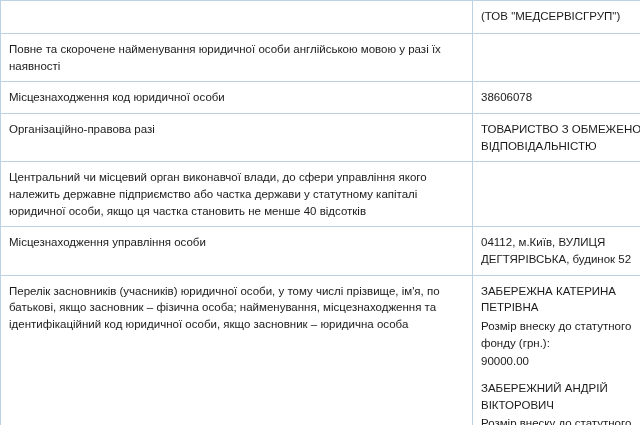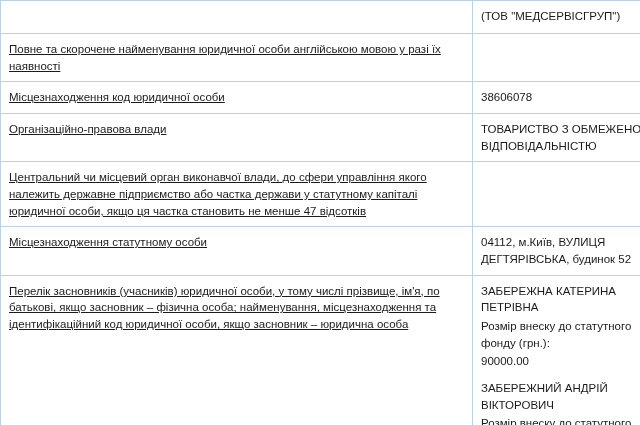--- a/index.html
+++ b/index.html
@@ -28,21 +28,20 @@
   table.reg-table td {
     border: 1px solid #bcd2e3;
     vertical-align: top;
     padding: 7px 8px 7px 8px;
     font-size: 11.5px;
     line-height: 1.45;
     color: #1b1b1b;
   }
   td.label-cell {
     width: 455px;
-    text-decoration: underline;
   }
   td.value-cell {
     width: 183px;
   }
   .value-line {
     margin: 0 0 2px 0;
   }
   .value-block {
     margin: 0 0 10px 0;
   }
@@ -73,31 +72,31 @@
         <td class="label-cell">Повне та скорочене найменування юридичної особи англійською мовою у разі їх наявності</td>
         <td class="value-cell"></td>
       </tr>
 
       <tr>
         <td class="label-cell">Місцезнаходження код юридичної особи</td>
         <td class="value-cell">38606078</td>
       </tr>
 
       <tr>
-        <td class="label-cell">Організаційно-правова влади</td>
+        <td class="label-cell">Організаційно-правова разі</td>
         <td class="value-cell">ТОВАРИСТВО З ОБМЕЖЕНОЮ ВІДПОВІДАЛЬНІСТЮ</td>
       </tr>
 
       <tr>
-        <td class="label-cell">Центральний чи місцевий орган виконавчої влади, до сфери управління якого належить державне підприємство або частка держави у статутному капіталі юридичної особи, якщо ця частка становить не менше 47 відсотків</td>
+        <td class="label-cell">Центральний чи місцевий орган виконавчої влади, до сфери управління якого належить державне підприємство або частка держави у статутному капіталі юридичної особи, якщо ця частка становить не менше 40 відсотків</td>
         <td class="value-cell"></td>
       </tr>
 
       <tr>
-        <td class="label-cell">Місцезнаходження статутному особи</td>
+        <td class="label-cell">Місцезнаходження управління особи</td>
         <td class="value-cell">04112, м.Київ, ВУЛИЦЯ ДЕГТЯРІВСЬКА, будинок 52</td>
       </tr>
 
       <tr>
         <td class="label-cell">Перелік засновників (учасників) юридичної особи, у тому числі прізвище, ім'я, по батькові, якщо засновник – фізична особа; найменування, місцезнаходження та ідентифікаційний код юридичної особи, якщо засновник – юридична особа</td>
         <td class="value-cell">
           <div class="value-block">
             <div class="value-line">ЗАБЕРЕЖНА КАТЕРИНА ПЕТРІВНА</div>
             <div class="value-line">Розмір внеску до статутного фонду (грн.):</div>
             <div class="value-line">90000.00</div>

